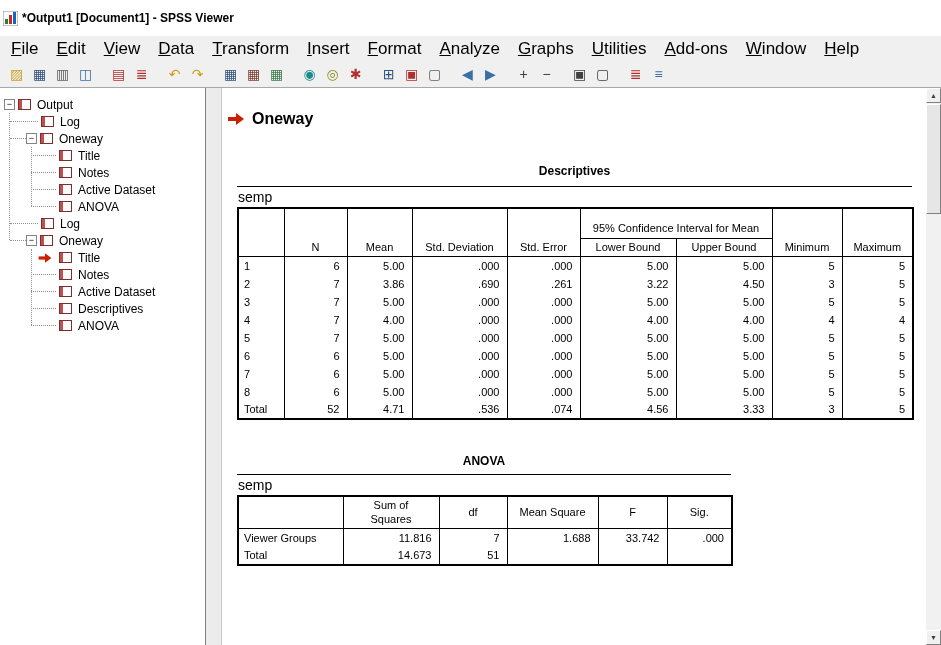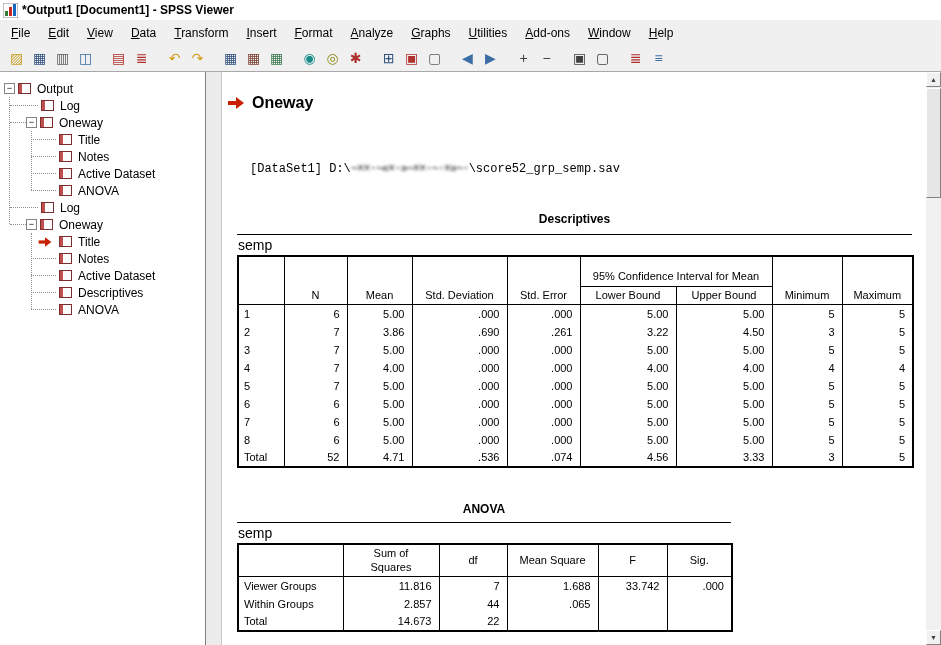--- a/index.html
+++ b/index.html
@@ -5,27 +5,27 @@
   * { box-sizing: border-box; }
   html,body { margin:0; padding:0; }
   body {
     width:941px; height:645px; overflow:hidden; background:#fff;
     font-family:"Liberation Sans", sans-serif; color:#000;
     -webkit-font-smoothing:antialiased;
   }
   .window { width:941px; height:645px; display:flex; flex-direction:column; }
 
   
-  .titlebar { height:20px; background:#ffffff; display:flex; align-items:center; padding-left:3px; flex:0 0 auto; }
+  .titlebar { height:36px; background:#ffffff; display:flex; align-items:center; padding-left:3px; flex:0 0 auto; }
   .app-icon { width:15px; height:15px; margin-right:4px; display:inline-block; }
   .title-text { font-size:12px; font-weight:bold; color:#000; white-space:nowrap; }
 
   
   .menubar { height:25px; background:#f0f0f0; display:flex; align-items:center; padding-left:2px; flex:0 0 auto; }
-  .menu-item { font-size:12px; padding:3px 9px; cursor:default; }
+  .menu-item { font-size:17px; padding:3px 9px; cursor:default; }
   .menu-item u { text-decoration:underline; }
 
   
   .toolbar { height:27px; background:#f0f0f0; border-bottom:1px solid #a8a8a8; display:flex; align-items:center; padding-left:5px; flex:0 0 auto; }
   .tb-btn { width:23px; height:21px; display:flex; align-items:center; justify-content:center; font-size:14px; cursor:default; }
   .tb-gap { width:10px; flex:0 0 auto; }
 
   
   .main { flex:1; display:flex; min-height:0; }
 
@@ -238,21 +238,20 @@
         </div>
     </div>
 
     <div class="splitter"></div>
 
     <div class="content-pane">
       <div class="heading-row">
         <span class="red-arrow"></span>
         <h1 class="heading">Oneway</h1>
       </div>
-      <div class="log-line"><span>[DataSet1] D:\</span><span class="redacted">~××·~«×·»~××·~·×»~·</span><span>\score52_grp_semp.sav</span></div>
 
       <div class="pivot-title">Descriptives</div>
       <div class="caption">semp</div>
       <table id="desc-table" class="spss-table">
           <colgroup>
             <col style="width: 46px;">
             <col style="width: 63px;">
             <col style="width: 65px;">
             <col style="width: 95px;">
             <col style="width: 73px;">
@@ -404,31 +403,23 @@
           <tbody>
             <tr>
               <td class="rowlabel">Viewer Groups</td>
               <td>11.816</td>
               <td>7</td>
               <td>1.688</td>
               <td>33.742</td>
               <td>.000</td>
             </tr>
             <tr>
-              <td class="rowlabel">Within Groups</td>
-              <td>2.857</td>
-              <td>44</td>
-              <td>.065</td>
-              <td></td>
-              <td></td>
-            </tr>
-            <tr>
               <td class="rowlabel">Total</td>
               <td>14.673</td>
-              <td>22</td>
+              <td>51</td>
               <td></td>
               <td></td>
               <td></td>
             </tr>
           </tbody>
         </table>
     </div>
 
     <div class="scrollbar-v">
       <div class="sb-btn sb-up">▲</div>

